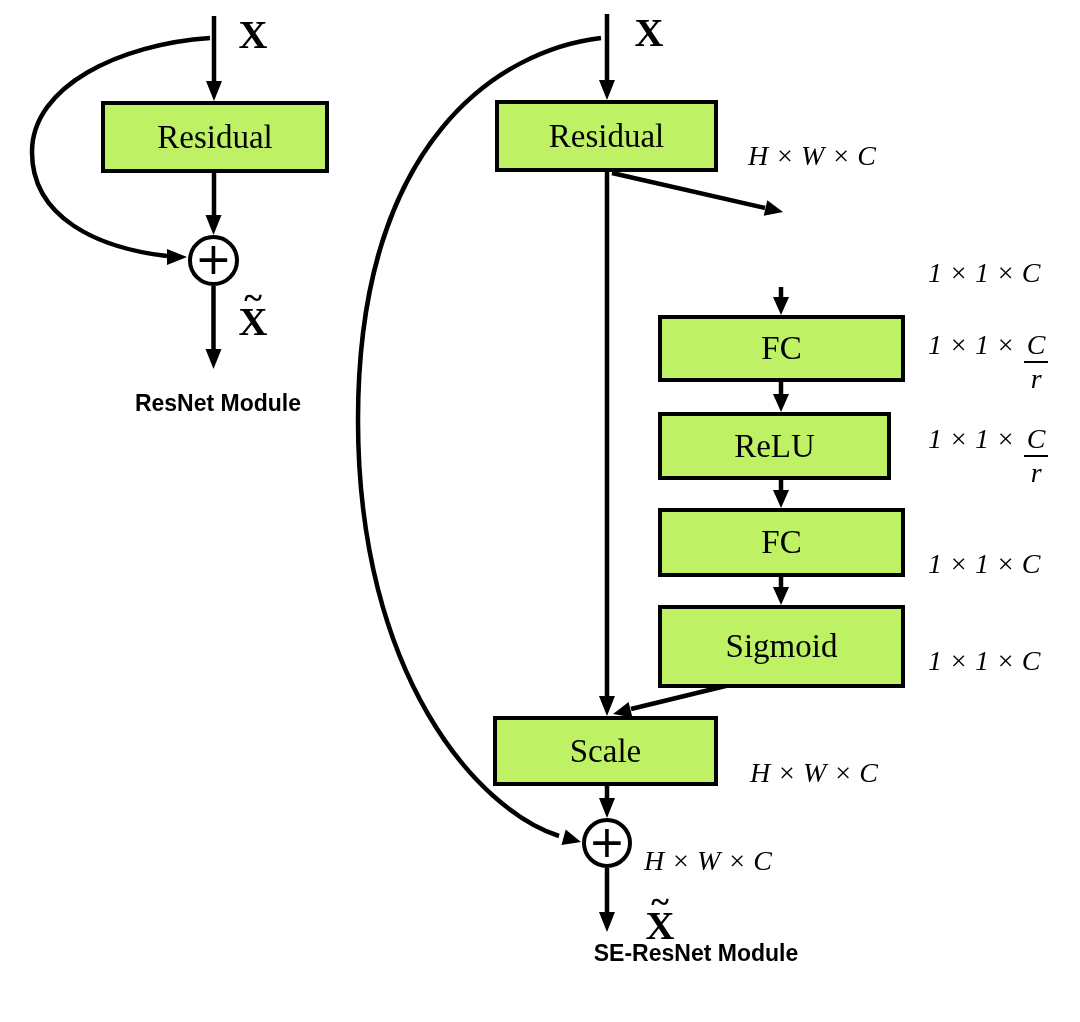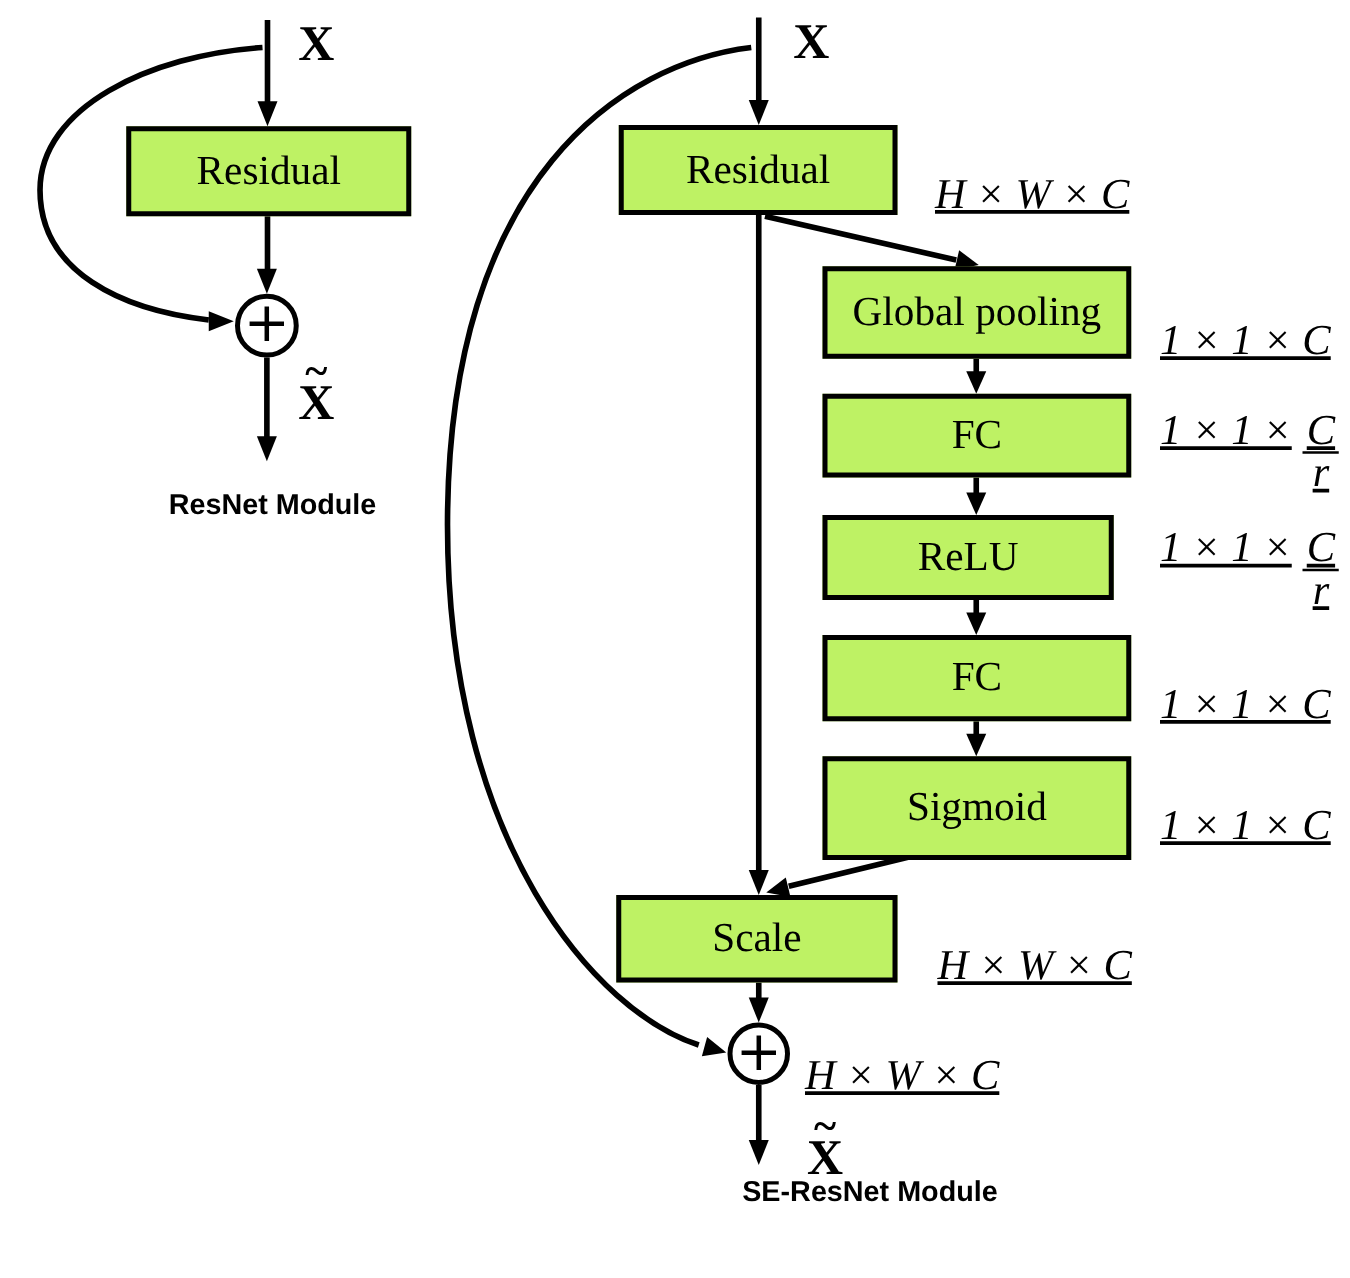--- a/index.html
+++ b/index.html
@@ -61,24 +61,23 @@
     font-family: "Liberation Sans", "DejaVu Sans", sans-serif;
     font-weight: 700;
     font-size: 23px;
     line-height: 34px;
     text-align: center;
     white-space: nowrap;
   }
   .dim {
     position: absolute;
     font-style: italic;
-    font-size: 34px;
+    font-size: 28px;
     line-height: 30px;
     white-space: nowrap;
-    text-decoration: underline;
   }
   .dim-frac { display: flex; align-items: flex-start; }
   .dim-frac .prefix { margin-right: 9px; }
   .frac { display: inline-flex; flex-direction: column; align-items: center; }
   .frac .num { border-bottom: 2.5px solid #000; padding: 0 3px 1px 3px; }
   .frac .den { padding-top: 1px; }
 </style>
 </head>
 <body>
 
@@ -136,23 +135,20 @@
 
   <div class="caption" style="left:58px; top:386px; width:320px;">ResNet Module</div>
 
   <div class="var" style="left:624px; top:15px; width:50px;">X</div>
 
   <div class="box" style="left:495px; top:100px; width:223px; height:72px;">
     <span>Residual</span>
   </div>
   <div class="dim" style="left:748px; top:141px;">H × W × C</div>
 
-  <div class="box" style="left:658px; top:213px; width:247px; height:74px;">
-    <span>Global pooling</span>
-  </div>
   <div class="dim" style="left:928px; top:258px;">1 × 1 × C</div>
 
   <div class="box" style="left:658px; top:315px; width:247px; height:67px;">
     <span>FC</span>
   </div>
   <div class="dim dim-frac" style="left:928px; top:330px; height:73px;">
     <span class="prefix">1 × 1 ×</span>
     <span class="frac">
       <span class="num">C</span>
       <span class="den">r</span>

